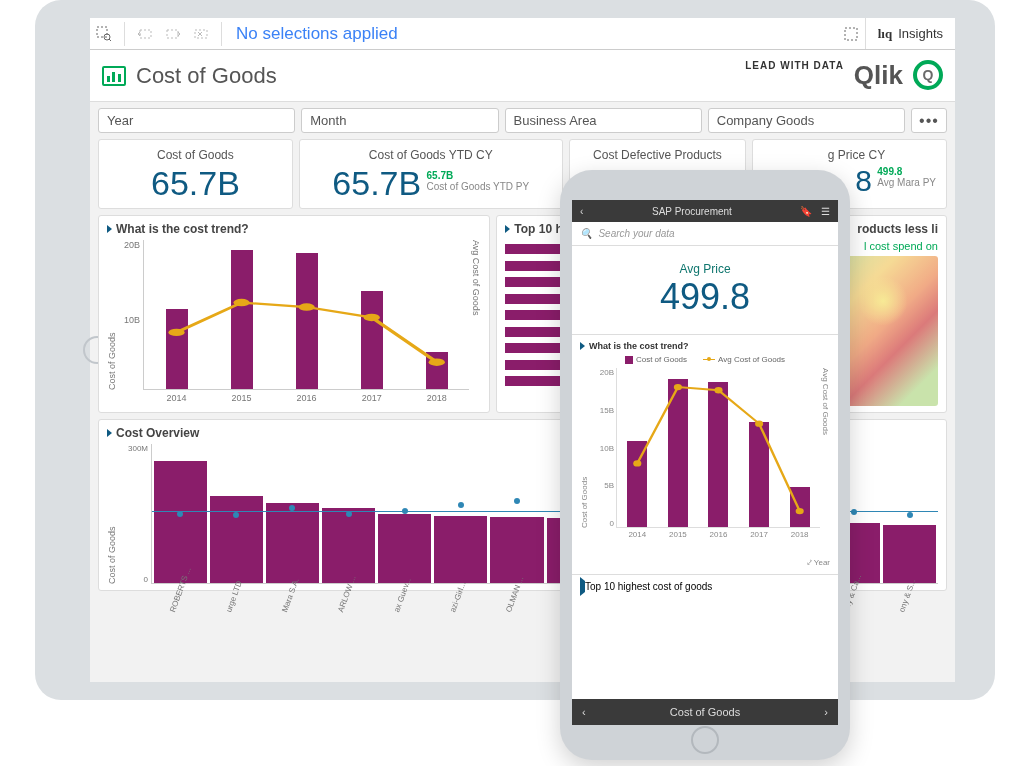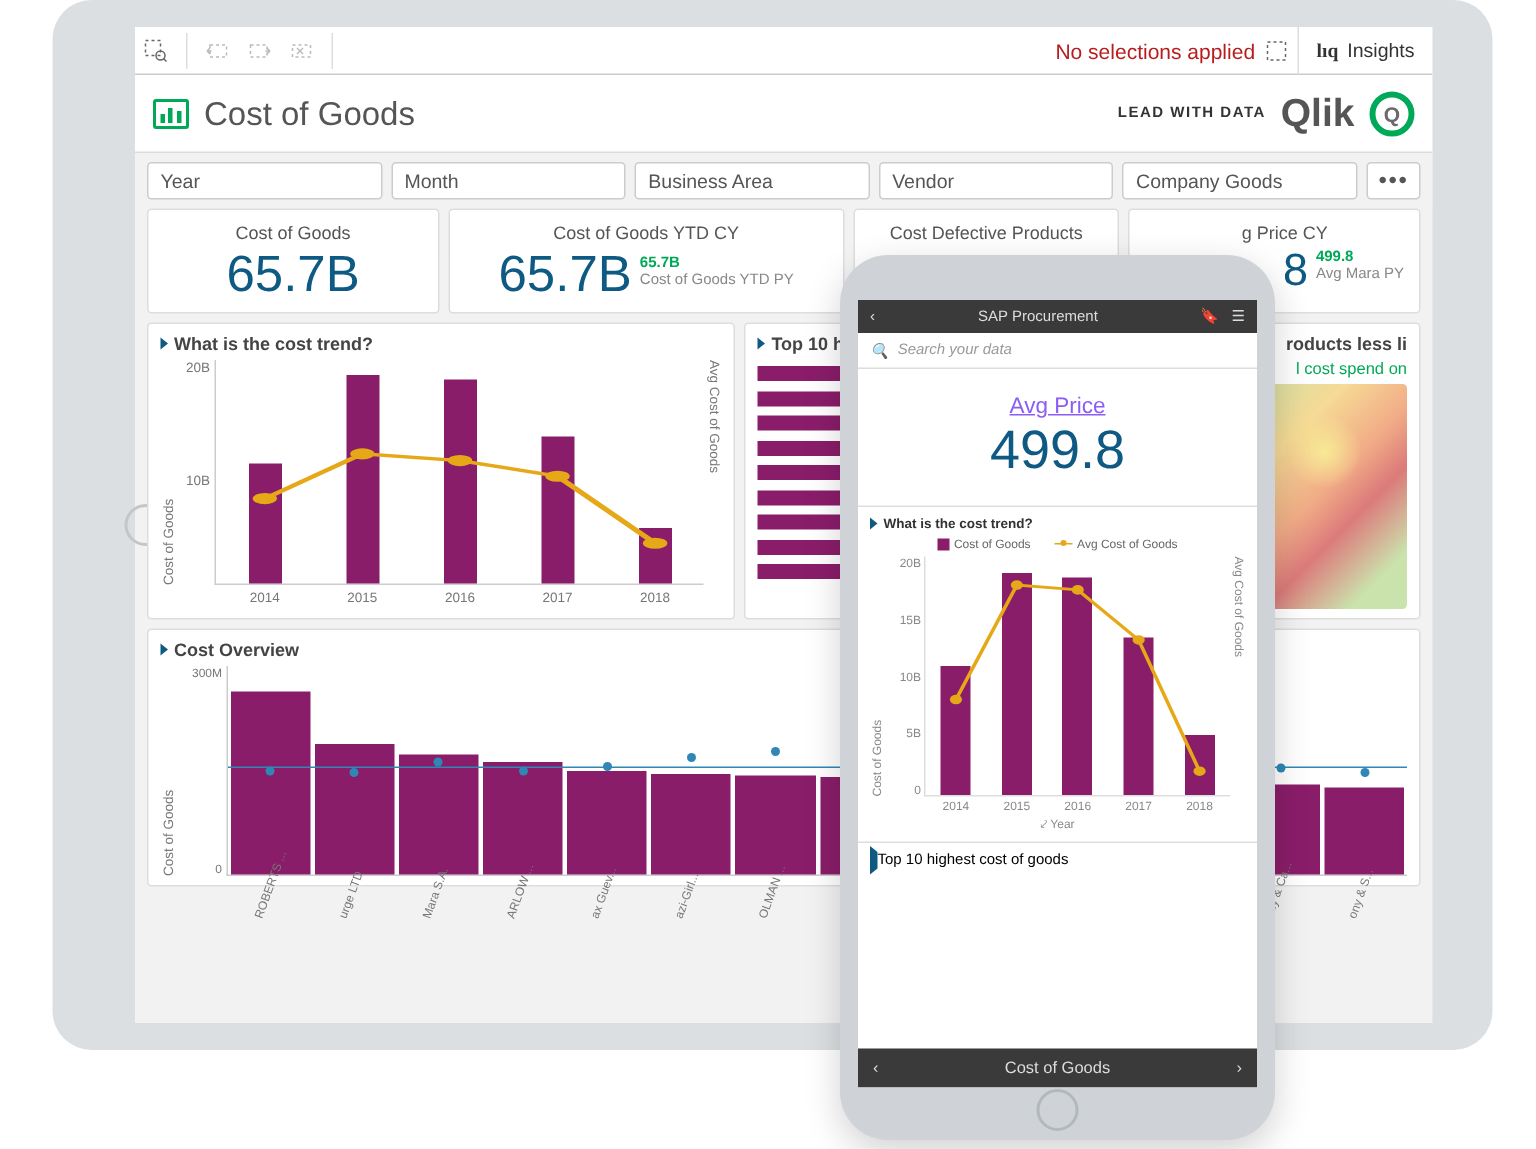--- a/index.html
+++ b/index.html
@@ -8,30 +8,30 @@
 
 .tablet { position: absolute; left: 35px; top: 0; width: 960px; height: 700px; background: #dbdfe2; border-radius: 26px; padding: 18px 40px 18px 55px; }
 .tablet-home { position: absolute; left: 48px; top: 50%; transform: translateY(-50%); width: 28px; height: 28px; border: 2px solid #c1c6cb; border-radius: 50%; }
 .tablet-screen { width: 100%; height: 100%; background: #f2f2f2; overflow: hidden; font-size: 12px; }
 
 
 .toolbar { display: flex; align-items: center; height: 32px; background: #fff; border-bottom: 1px solid #ccc; }
 .toolbar .tb-ico { width: 28px; height: 28px; display: flex; align-items: center; justify-content: center; color: #595959; }
 .toolbar .tb-ico.disabled { color: #bbb; }
 .toolbar .divider { width: 1px; height: 24px; background: #ddd; margin: 0 6px; }
-.toolbar .selections { flex: 1; color: #b91c1c; padding-left: 8px; font-size: 14px; text-align: right; }
+.toolbar .selections { flex: 1; color: #3b82f6; padding-left: 8px; font-size: 17px; }
 .toolbar .insights { display: flex; align-items: center; gap: 6px; padding: 0 12px; border-left: 1px solid #ddd; height: 100%; font-size: 13px; color: #333; }
 
 
 .sheet-bar { display: flex; align-items: center; justify-content: space-between; padding: 10px 12px; background: #fff; border-bottom: 1px solid #ddd; }
 .sheet-bar .left { display: flex; align-items: center; gap: 10px; }
 .sheet-icon { width: 24px; height: 20px; border: 2px solid #00a957; border-radius: 2px; display: flex; align-items: flex-end; justify-content: space-around; padding: 2px; }
 .sheet-icon span { width: 3px; background: #00a957; }
 .sheet-title { font-size: 22px; font-weight: 400; color: #555; }
-.brand { display: flex; align-items: center; gap: 10px; margin-left: 23px; }
+.brand { display: flex; align-items: flex-start; gap: 10px; margin-left: 23px; }
 .brand .tag { font-size: 10px; letter-spacing: 1px; color: #333; font-weight: 600; }
 .brand .qlik { font-size: 26px; font-weight: 700; color: #555; }
 .brand .q { width: 30px; height: 30px; border: 4px solid #00a957; border-radius: 50%; display: flex; align-items: center; justify-content: center; color: #6a6a6a; font-size: 14px; font-weight: 800; }
 
 
 .filters { display: flex; gap: 6px; padding: 6px 8px; background: #f2f2f2; }
 .filter { flex: 1; background: #fff; border: 1px solid #ccc; border-radius: 3px; padding: 4px 8px; font-size: 13px; color: #555; }
 .filter-more { width: 36px; text-align: center; font-size: 16px; letter-spacing: 1px; color: #555; background: #fff; border: 1px solid #ccc; border-radius: 3px; display: flex; align-items: center; justify-content: center; }
 
 
@@ -85,36 +85,36 @@
 .ov-xaxis { position: absolute; left: 0; right: 0; bottom: -30px; display: flex; justify-content: space-around; }
 .ov-xt { writing-mode: vertical-rl; transform: rotate(200deg); font-size: 8px; white-space: nowrap; }
 
 
 .phone { position: absolute; left: 560px; top: 170px; width: 290px; height: 590px; background: #cfd3d7; border-radius: 32px; padding: 30px 12px 35px; box-shadow: 0 8px 24px rgba(0,0,0,0.18); }
 .phone-home { position: absolute; bottom: 6px; left: 50%; transform: translateX(-50%); width: 28px; height: 28px; border: 2px solid #b3b8bd; border-radius: 50%; }
 .phone-screen { width: 100%; height: 100%; background: #fff; overflow: hidden; display: flex; flex-direction: column; font-size: 10px; }
 .phone-topbar { height: 22px; background: #3a3a3a; color: #ddd; display: flex; align-items: center; justify-content: space-between; padding: 0 8px; font-size: 10px; }
 .phone-search { height: 24px; border-bottom: 1px solid #ddd; display: flex; align-items: center; padding: 0 8px; color: #999; font-style: italic; font-size: 10px; gap: 6px; }
 .phone-kpi { text-align: center; padding: 16px 0; }
-.phone-kpi .t { font-size: 15px; color: #8b5cf6; text-decoration: underline; }
+.phone-kpi .t { font-size: 12px; color: #0f766e; }
 .phone-kpi .v { font-size: 36px; color: #0f5a82; }
 .phone-card { border-top: 1px solid #ddd; padding: 6px 8px; }
 .phone-card .pct { font-size: 9px; color: #333; font-weight: 600; display: flex; align-items: center; gap: 4px; }
 .phone-legend { display: flex; gap: 16px; justify-content: center; font-size: 8px; color: #666; margin: 4px 0; }
 .leg-sq { display: inline-block; width: 8px; height: 8px; background: #8a1d6a; margin-right: 3px; vertical-align: middle; }
 .leg-ln { display: inline-block; width: 12px; height: 1px; background: #e6a817; vertical-align: middle; margin-right: 3px; position: relative; }
 .leg-ln::after { content: ''; position: absolute; left: 4px; top: -2px; width: 4px; height: 4px; background: #e6a817; border-radius: 50%; }
 .phone-trend { height: 160px; display: flex; font-size: 8px; color: #888; }
 .phone-trend .py { width: 26px; display: flex; flex-direction: column; justify-content: space-between; text-align: right; padding-right: 2px; }
 .phone-trend .pp { flex: 1; position: relative; border-left: 1px solid #ddd; border-bottom: 1px solid #ddd; }
 .phone-trend .py2 { width: 26px; display: flex; flex-direction: column; justify-content: space-between; padding-left: 2px; }
 .phone-trend .pbars { position: absolute; inset: 0; display: flex; align-items: flex-end; justify-content: space-around; }
 .phone-trend .pbar { width: 20px; background: #8a1d6a; }
 .phone-trend .pxaxis { position: absolute; left: 0; right: 0; bottom: -12px; display: flex; justify-content: space-around; font-size: 8px; }
-.phone-xlabel { text-align: center; font-size: 8px; color: #888; margin-top: 14px; }
+.phone-xlabel { text-align: right; font-size: 8px; color: #888; margin-top: 30px; }
 .phone-card2 { border-top: 1px solid #ddd; padding: 6px 8px; flex: 1; overflow: hidden; }
 .phone-hb { height: 12px; background: #8a1d6a; margin-top: 4px; }
 .phone-bottombar { height: 26px; background: #3a3a3a; color: #ddd; display: flex; align-items: center; justify-content: space-between; padding: 0 10px; font-size: 11px; }
 .phone-plabel { writing-mode: vertical-rl; transform: rotate(180deg); font-size: 8px; color: #888; width: 10px; }
 .phone-plabel-r { writing-mode: vertical-rl; font-size: 8px; color: #888; width: 10px; }
 </style>
 </head>
 <body>
 
 <div class="tablet">
@@ -175,21 +175,20 @@
         <span class="tag">LEAD WITH DATA</span>
         <span class="qlik">Qlik</span>
         <span class="q">Q</span>
       </div>
     </div>
 
     <div class="filters">
       <div class="filter">Year</div>
       <div class="filter">Month</div>
       <div class="filter">Business Area</div>
-      <div class="filter">Vendor</div>
       <div class="filter">Company Goods</div>
       <div class="filter-more">•••</div>
     </div>
 
     <div class="kpi-row">
       <div class="kpi">
         <div class="kpi-title">Cost of Goods</div>
         <div class="kpi-val">65.7B</div>
       </div>
       <div class="kpi" style="flex:1.4">

